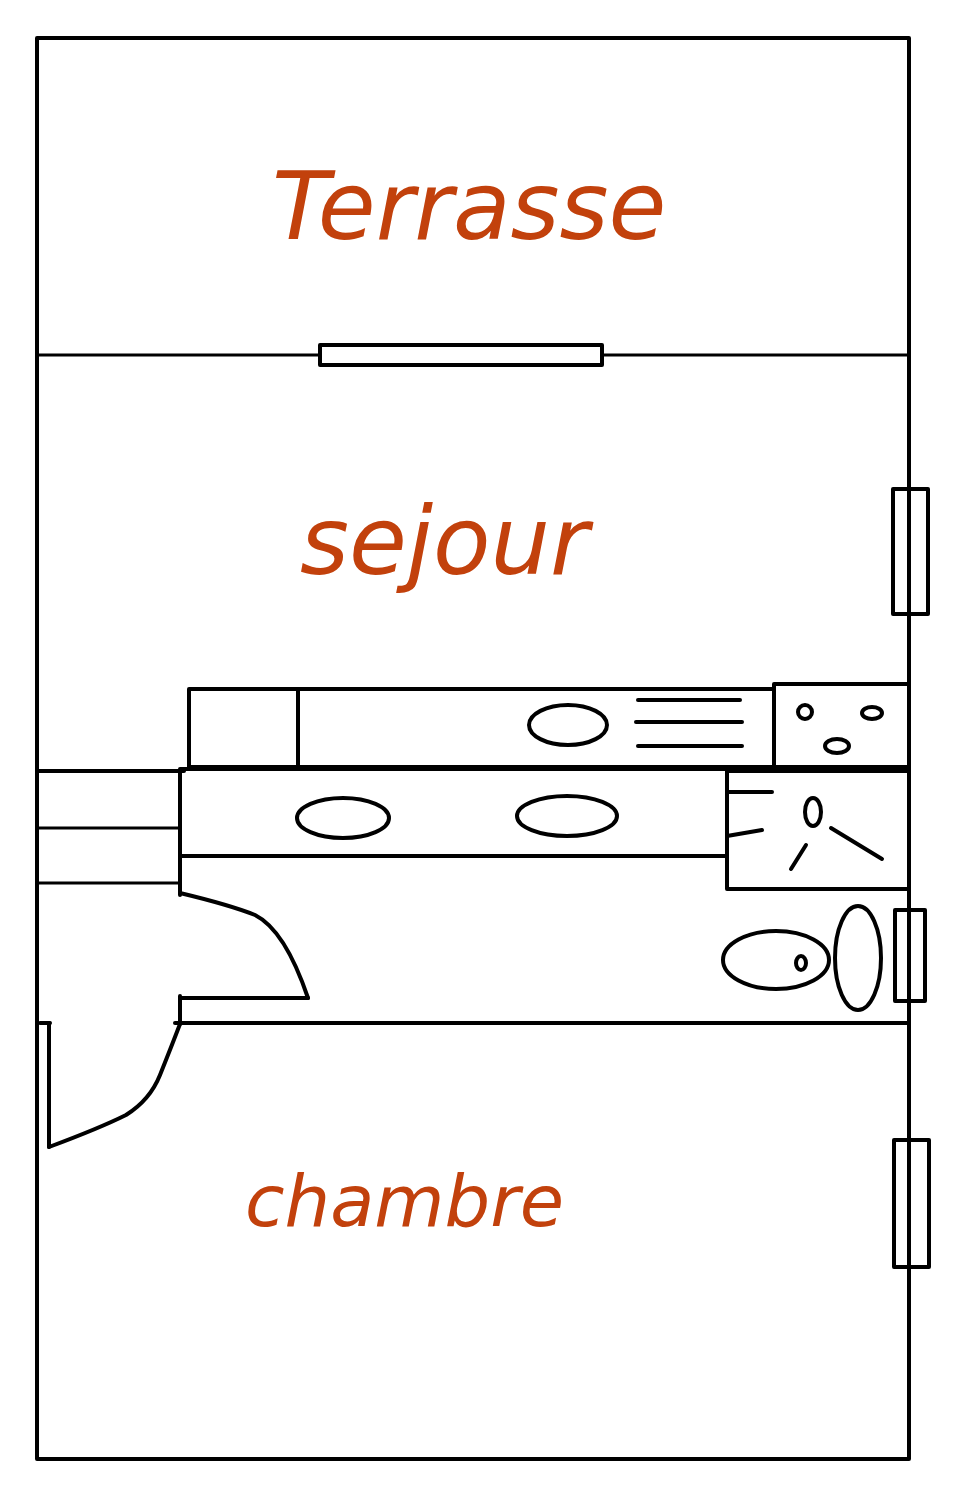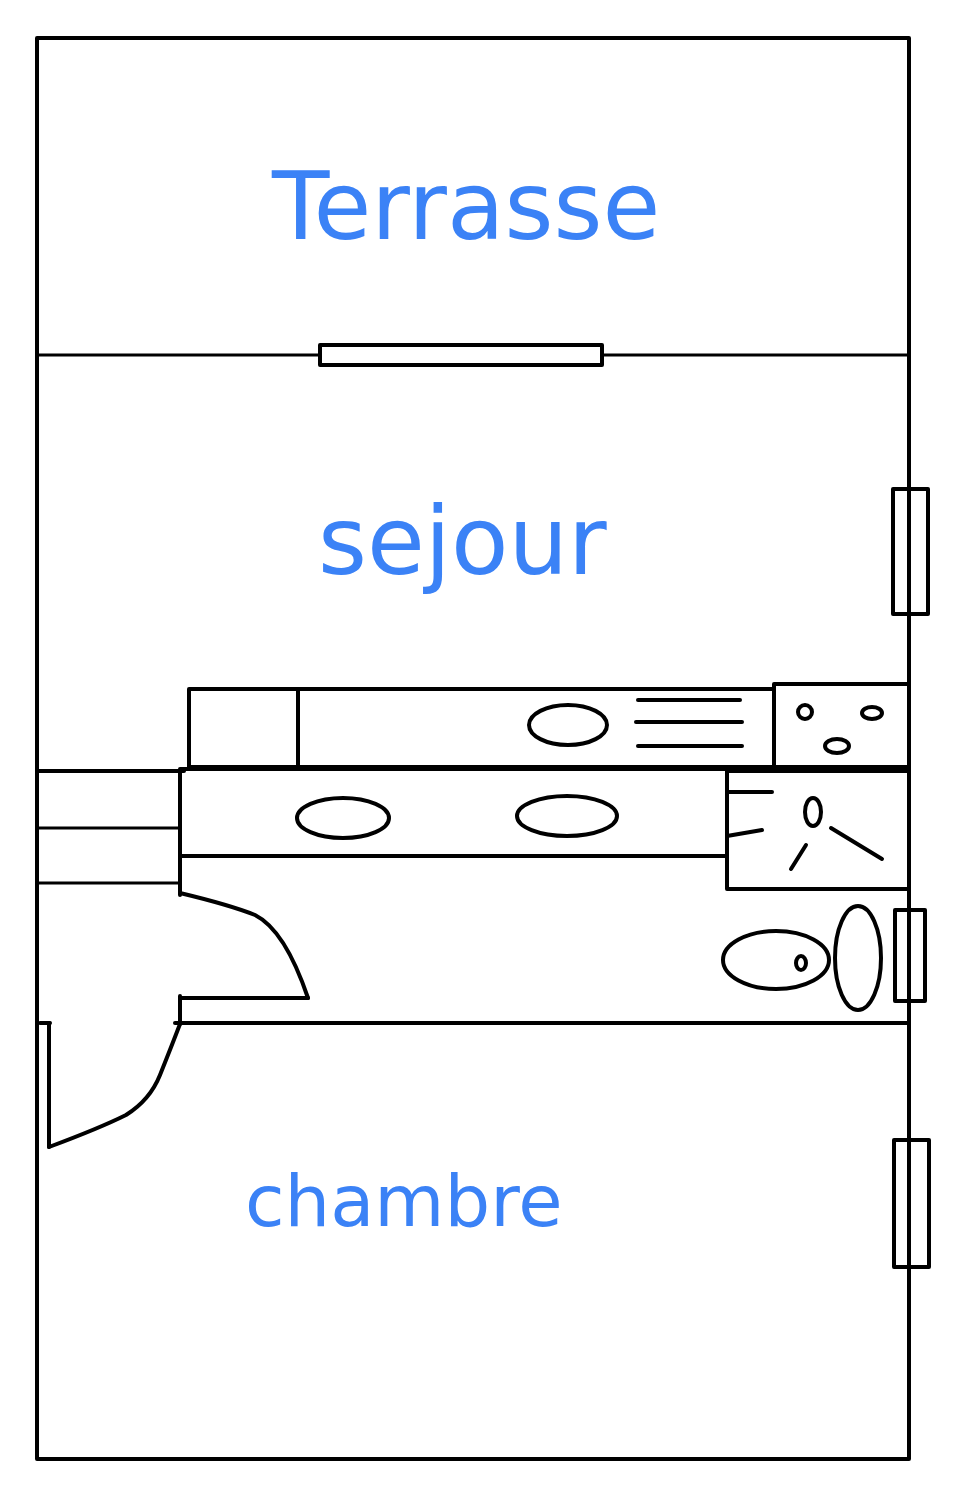--- a/index.html
+++ b/index.html
@@ -2,27 +2,28 @@
 <html><head>
   <meta charset="utf-8">
   <style>
     html, body { margin: 0; padding: 0; background: #ffffff; }
     body { width: 960px; height: 1501px; position: relative; overflow: hidden; }
     #plan { position: absolute; left: 0; top: 0; width: 960px; height: 1501px; }
     #plan .w { stroke: #000; fill: none; stroke-linecap: round; stroke-linejoin: round; }
     .room-label {
       position: absolute;
       font-family: "DejaVu Sans", sans-serif;
-      color: #3b82f6;
+      color: #c2410c;
       white-space: nowrap;
       line-height: 1;
       letter-spacing: 0px;
+      font-style: italic;
     }
     #label-terrasse { left: 272px; top: 160px; font-size: 94px; }
-    #label-sejour   { left: 318px; top: 495px; font-size: 94px; }
+    #label-sejour   { left: 300px; top: 495px; font-size: 94px; }
     #label-chambre  { left: 245px; top: 1165px; font-size: 72px; }
   </style>
 </head>
 <body>
 
 <svg id="plan" viewBox="0 0 960 1501" xmlns="http://www.w3.org/2000/svg">
 
   <rect class="w" x="37" y="38" width="872" height="1421" stroke-width="4"></rect>
 
   <g>

